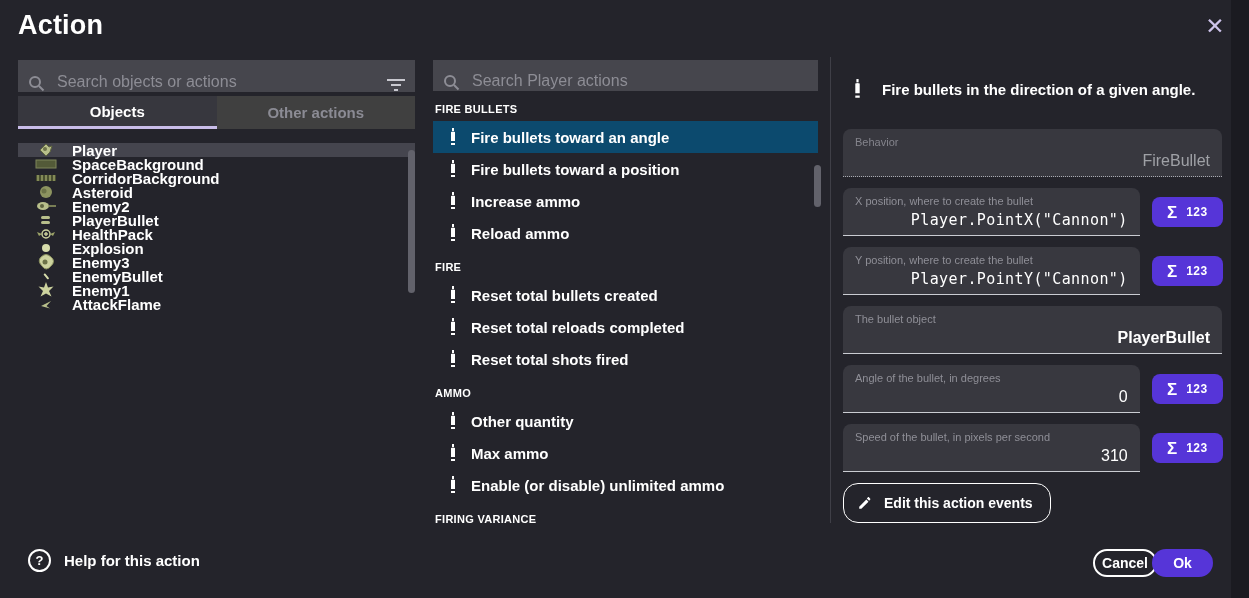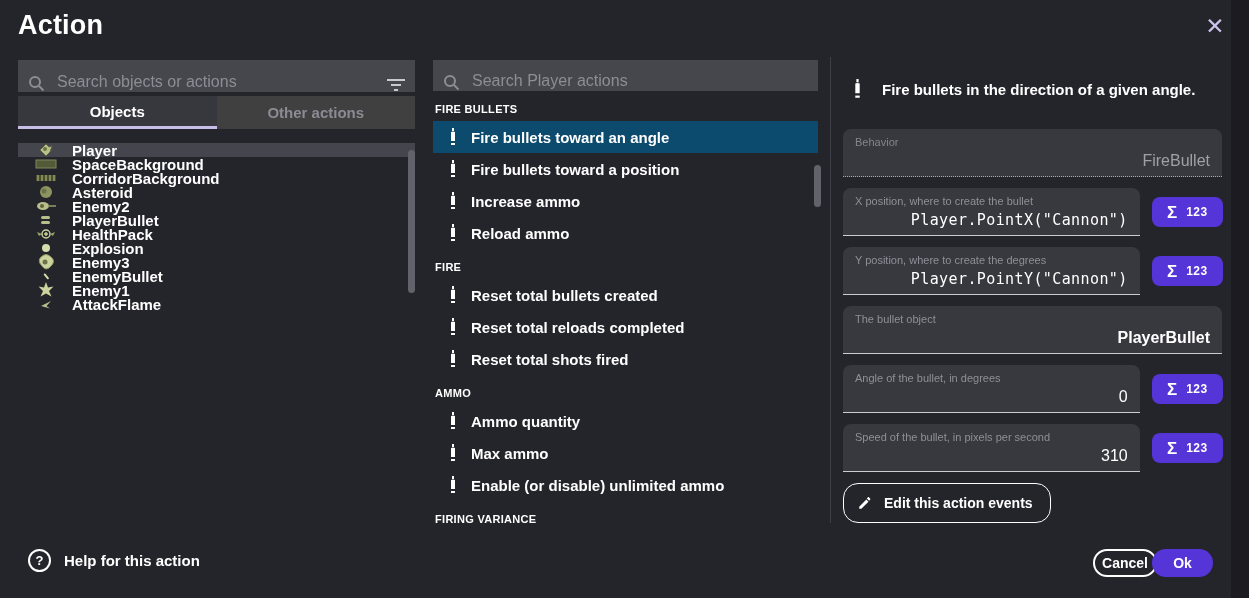--- a/index.html
+++ b/index.html
@@ -299,21 +299,21 @@
     </div>
 
     <div class="group-header">AMMO</div>
 
     <div class="action-row">
       <svg class="bullet-glyph" width="10" height="19" viewBox="0 0 10 19">
           <rect x="4" y="0" width="2" height="3" fill="#fff"></rect>
           <path d="M3 4 Q5 3 7 4 L7 13 L3 13 Z" fill="#fff"></path>
           <rect x="3" y="15" width="4" height="2" fill="#fff"></rect>
         </svg>
-      <span class="action-label">Ammo quantity</span>
+      <span class="action-label">Other quantity</span>
     </div>
     <div class="action-row">
       <svg class="bullet-glyph" width="10" height="19" viewBox="0 0 10 19">
           <rect x="4" y="0" width="2" height="3" fill="#fff"></rect>
           <path d="M3 4 Q5 3 7 4 L7 13 L3 13 Z" fill="#fff"></path>
           <rect x="3" y="15" width="4" height="2" fill="#fff"></rect>
         </svg>
       <span class="action-label">Max ammo</span>
     </div>
     <div class="action-row">
@@ -356,21 +356,21 @@
           <div class="field-value mono">Player.PointX("Cannon")</div>
         </div>
         <button class="expr-btn">
           <span class="expr-sigma">Σ</span>
           <span class="expr-123">123</span>
         </button>
       </div>
 
       <div class="field-row">
         <div class="field short">
-          <div class="field-label">Y position, where to create the degrees</div>
+          <div class="field-label">Y position, where to create the bullet</div>
           <div class="field-value mono">Player.PointY("Cannon")</div>
         </div>
         <button class="expr-btn">
           <span class="expr-sigma">Σ</span>
           <span class="expr-123">123</span>
         </button>
       </div>
 
       <div class="field-row">
         <div class="field full">

